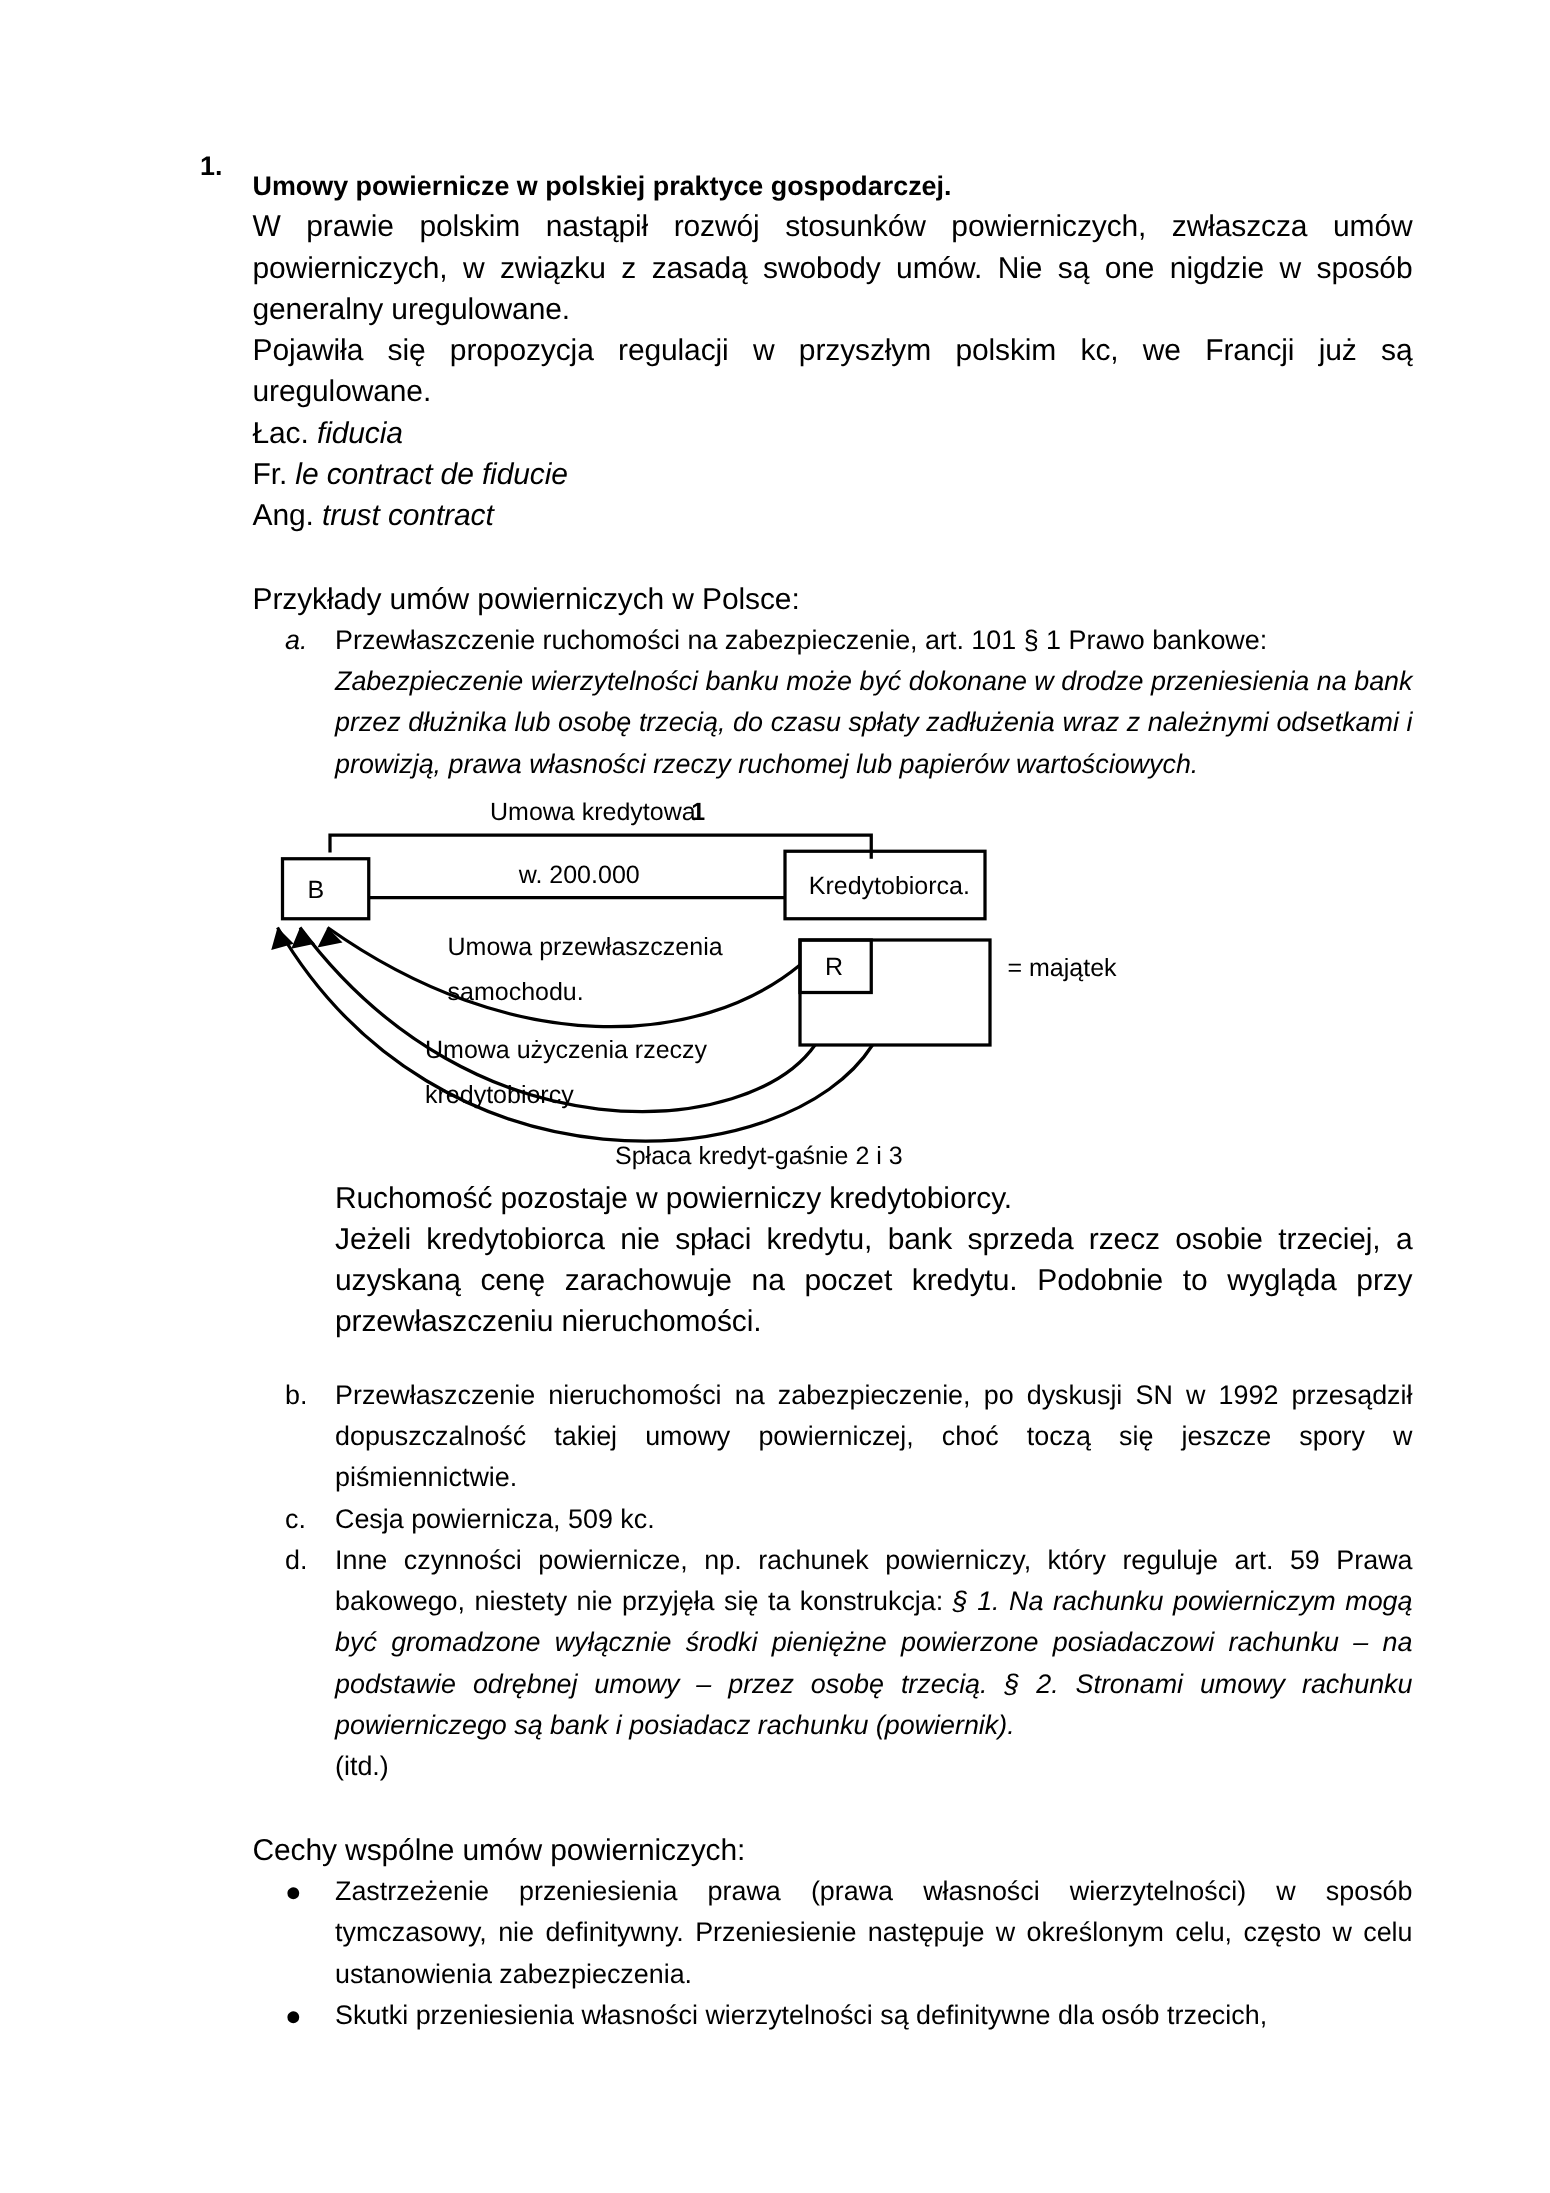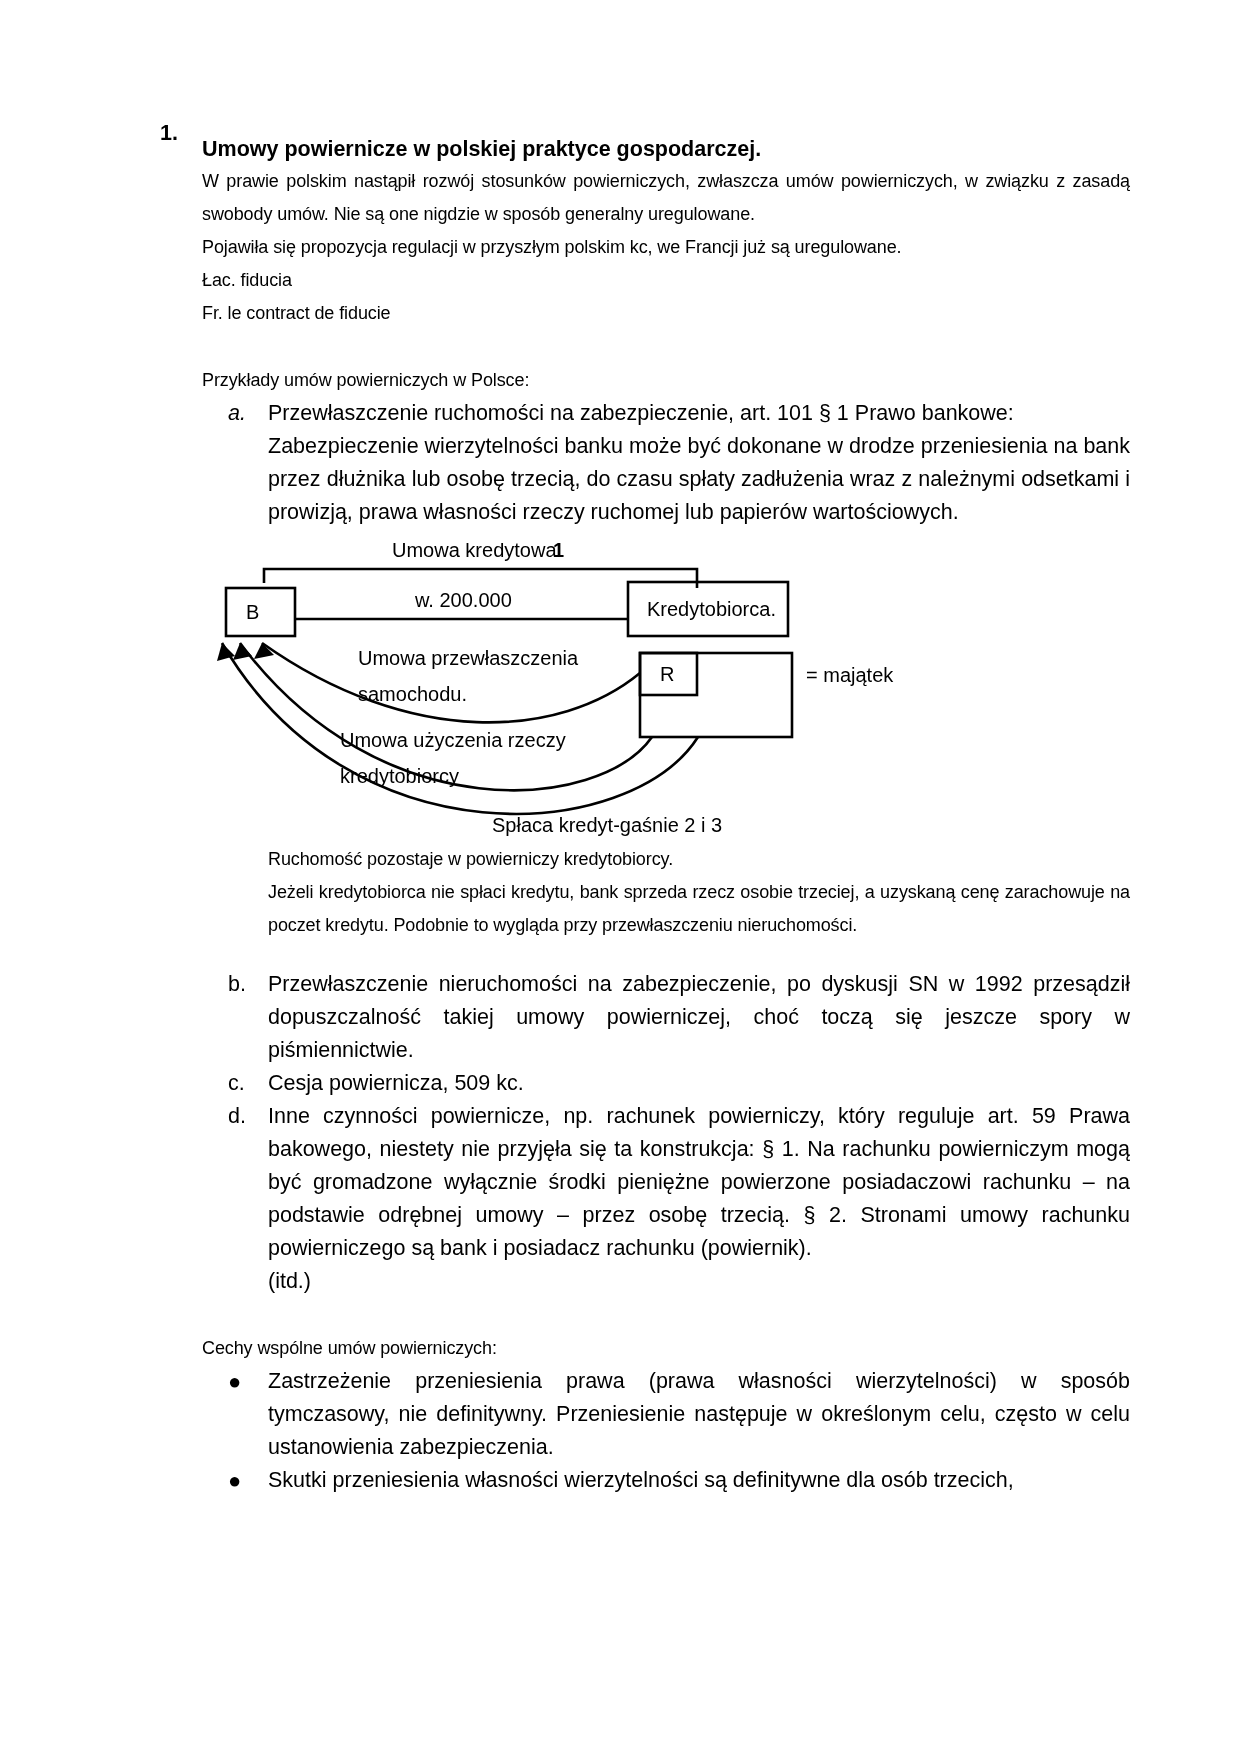--- a/index.html
+++ b/index.html
@@ -17,28 +17,28 @@
   }
   .page {
     position: relative;
     width: 1240px;
     height: 1754px;
     box-sizing: border-box;
     padding: 118px 110px 0 160px;
   }
   
   .para {
-    font-size: 18px;
+    font-size: 24px;
     line-height: 33px;
     text-align: justify;
     margin: 0;
     letter-spacing: -0.1px;
   }
   .para.nojust { text-align: left; }
-  .ital { }
+  .ital { font-style: italic; }
   .bold { font-weight: normal; }
 
   
   .heading-row {
     display: flex;
     align-items: flex-start;
     font-size: 21.5px;
     line-height: 31px;
     font-weight: bold;
   }
@@ -123,20 +123,24 @@
     <p class="para">W prawie polskim nastąpił rozwój stosunków powierniczych, zwłaszcza umów powierniczych, w związku z zasadą swobody umów. Nie są one nigdzie  w sposób generalny uregulowane.</p>
     <p class="para">Pojawiła się propozycja regulacji w przyszłym polskim kc, we Francji już są uregulowane.</p>
 
     <p class="para nojust">
       <span>Łac.</span>
       <span class="ital">fiducia</span>
     </p>
     <p class="para nojust">
       <span>Fr.</span>
       <span class="ital">le contract de fiducie</span>
+    </p>
+    <p class="para nojust">
+      <span>Ang.</span>
+      <span class="ital">trust contract</span>
     </p>
 
     <div class="gap-l"></div>
 
     <p class="para nojust">Przykłady umów powierniczych w Polsce:</p>
   </div>
 
   <div class="lettered">
     <span class="marker">a.</span>
     <span class="body">

